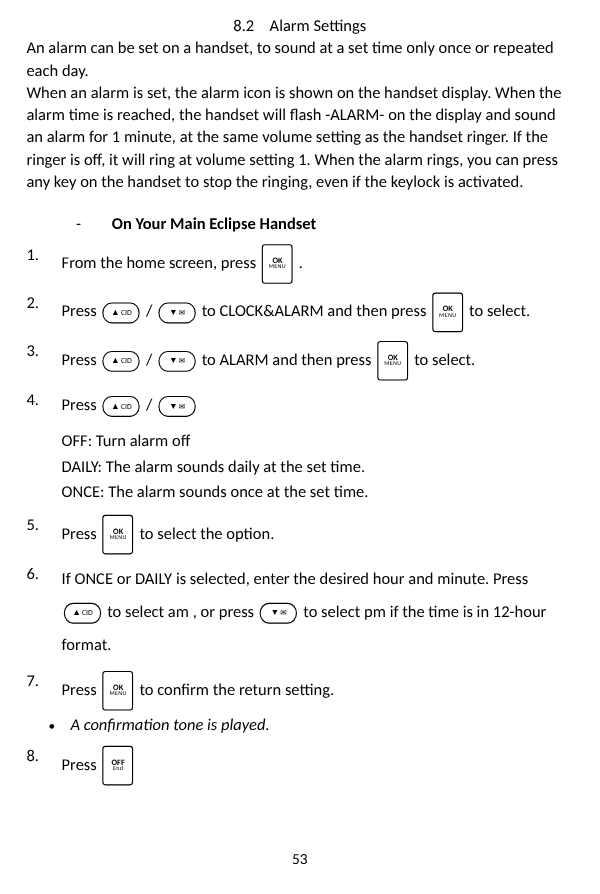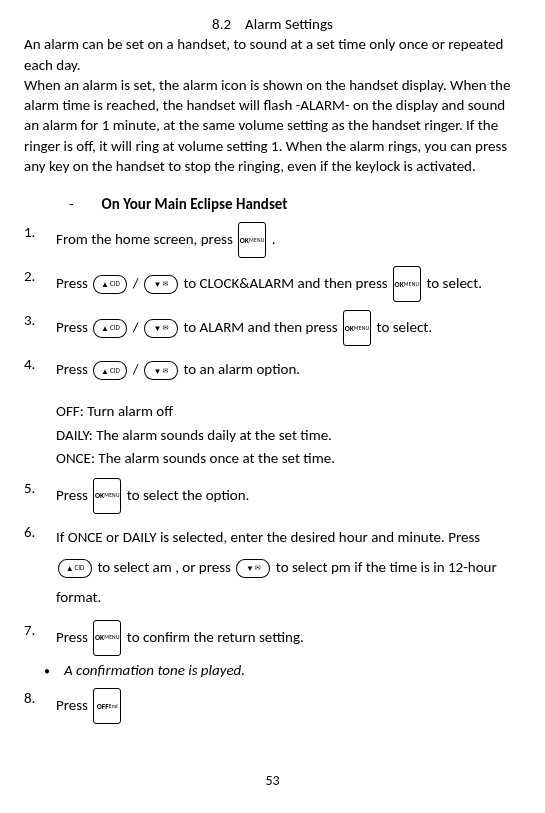--- a/index.html
+++ b/index.html
@@ -46,21 +46,21 @@
       width: 32px;
       flex: 0 0 32px;
     }
     ol.steps > li .step-body {
       flex: 1;
       line-height: 2.0;
     }
 
     .indent-block {
       padding-left: 32px;
-      margin-top: 16px;
+      margin-top: 6px;
       line-height: 1.55;
     }
 
     .note-row {
       display: flex;
       align-items: baseline;
       padding-left: 20px;
       margin-top: 4px;
     }
     .note-row .dot { margin-right: 14px; font-size: 12px; }
@@ -75,21 +75,21 @@
       margin: 0 2px;
       background: #fff;
     }
     .key.oval {
       width: 34px;
       border-radius: 50% / 100%;
     }
     .key.rect {
       width: 28px;
       border-radius: 3px;
-      flex-direction: row;
+      flex-direction: column;
       line-height: 1;
       padding: 17px 0;
     }
     .key .t1 { font-size: 7.5px; font-weight: bold; }
     .key .t2 { font-size: 5.5px; letter-spacing: 0.3px; }
     .key .ovaltxt { font-size: 7px; display: inline-flex; align-items: center; gap: 1px; }
     .key .ovaltxt .arrow { font-size: 8px; }
     .key .ovaltxt .sym { font-size: 7px; }
 
     .page-num {
@@ -198,21 +198,20 @@
             <span class="sym">CID</span>
           </span>
         </span>
       <span> / </span>
       <span class="key oval">
           <span class="ovaltxt">
             <span class="arrow">▼</span>
             <span class="sym">✉</span>
           </span>
         </span>
-      <span> to an alarm option.</span>
     </span>
   </li>
 </ol>
 
 <div class="indent-block">
   <div><span class="bold">OFF:</span><span> Turn alarm off</span></div>
   <div><span class="bold">DAILY:</span><span> The alarm sounds daily at the set time.</span></div>
   <div><span class="bold">ONCE:</span><span> The alarm sounds once at the set time.</span></div>
 </div>
 

